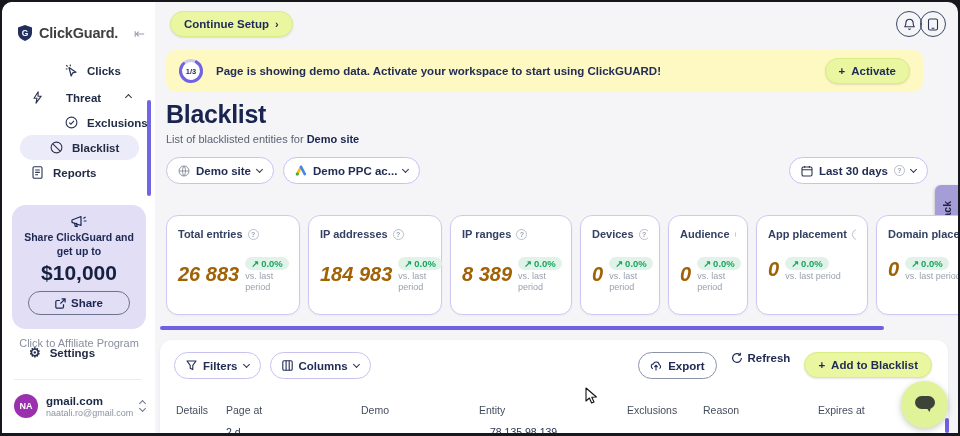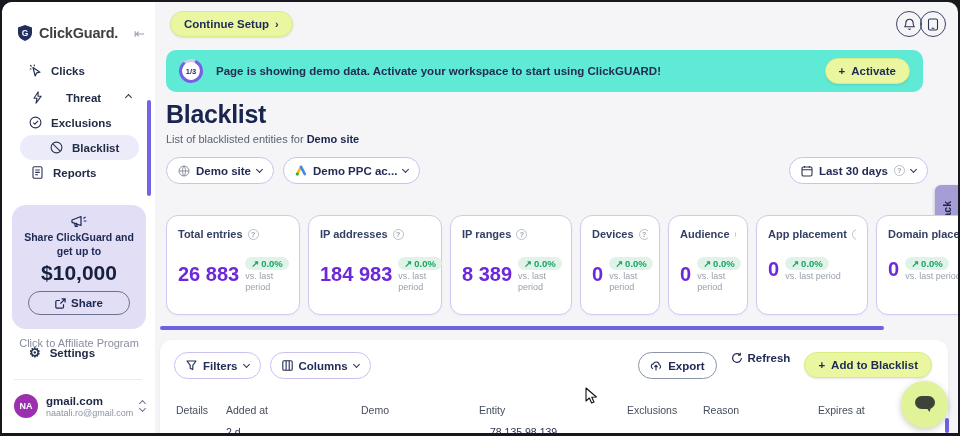--- a/index.html
+++ b/index.html
@@ -13,21 +13,21 @@
     background:#ffffff; border-radius:10px 0 0 0; }
   .logo-row { position:absolute; left:14px; top:22px; right:10px; display:flex; align-items:center; }
   .logo-shield { width:18px; height:18px; margin-right:5px; }
   .logo-text { font-size:14.5px; font-weight:800; color:#404040; letter-spacing:-.2px; }
   .collapse { margin-left:auto; color:#9b9fb0; font-size:13px; cursor:pointer; }
   .nav { position:absolute; top:56px; left:0; right:0; }
   .nav-item { position:relative; display:flex; align-items:center; height:25px;
     font-size:11.5px; font-weight:600; color:#232c45; cursor:pointer; }
   .nav-item .nic { display:inline-flex; width:14px; justify-content:center; }
   .nav-item.l1 { padding-left:28px; gap:9px; }
-  .nav-item.l2 { padding-left:26px; gap:9px; }
+  .nav-item.l2 { padding-left:62px; gap:9px; }
   .nav-item.active { background:#ecebfa; border-radius:13px; margin:0 16px 0 18px; padding-left:29px; }
   .chev { width:5px; height:5px; border-right:1.5px solid #2a3350; border-bottom:1.5px solid #2a3350;
     display:inline-block; }
   .chev.up { transform:rotate(-135deg); }
   .chev.down { transform:rotate(45deg); margin-top:-2px; }
   .side-scroll { position:absolute; right:4px; top:98px; width:4px; height:96px;
     background:#7265e3; border-radius:2px; }
   .promo { position:absolute; left:10px; top:203px; width:134px; height:124px;
     background:#e2def6; border-radius:14px; text-align:center; padding-top:9px; }
   .promo-title { font-size:10.5px; font-weight:700; color:#1c2752; line-height:1.3; margin-top:2px; padding:0 10px;}
@@ -54,21 +54,21 @@
     background:#eaf7a0; border:1px solid #d9ec86; border-radius:14px; font-size:11.5px;
     font-weight:700; color:#1c2a55; cursor:pointer; box-shadow:0 1px 2px rgba(40,40,80,.12);
     white-space:nowrap; }
   .continue-btn { position:absolute; left:168px; top:9px; }
   .arrow-r { font-size:11px; font-weight:700; }
   .icon-circle { position:absolute; top:9px; width:26px; height:26px; border:1px solid #3a4766;
     border-radius:50%; background:transparent; display:flex; align-items:center; justify-content:center;
     cursor:pointer; }
 
   
-  .banner { position:absolute; left:164px; top:48px; width:757px; height:42px; background:#5eead4;
+  .banner { position:absolute; left:164px; top:48px; width:757px; height:42px; background:#fef9c3;
     border-radius:10px; display:flex; align-items:center; padding:0 12px; }
   .ring-wrap { position:relative; width:26px; height:26px; margin-right:12px; }
   .ring-label { position:absolute; inset:0; display:flex; align-items:center; justify-content:center;
     font-size:7.5px; font-weight:800; color:#1c2752; }
   .banner-msg { font-size:11.5px; font-weight:700; color:#232c55; }
   .activate-btn { position:absolute; right:13px; top:8px; }
 
   
   .page-title { position:absolute; left:164px; top:98px; font-size:25px; font-weight:700; color:#19254f;
     letter-spacing:-.3px; }
@@ -90,21 +90,21 @@
     font-weight:700; color:#1d2440; }
 
   
   .cards { position:absolute; left:164px; top:213px; width:792px; height:102px; display:flex; gap:8px;
     overflow:hidden; }
   .card { flex:0 0 auto; height:100px; background:#fff; border:1px solid #cfc8f0; border-radius:12px;
     padding:12px 11px 0 11px; box-shadow:0 1px 2px rgba(60,60,110,.05); }
   .card-label { display:flex; align-items:center; gap:5px; font-size:11px; font-weight:600;
     color:#333f63; white-space:nowrap; overflow:hidden; }
   .card-bottom { display:flex; align-items:center; gap:6px; margin-top:17px; }
-  .stat-value { font-size:20px; font-weight:700; color:#6d28d9; white-space:nowrap; }
+  .stat-value { font-size:20px; font-weight:700; color:#a16207; white-space:nowrap;font-style:italic; }
   .stat-side { display:flex; flex-direction:column; gap:1px; min-width:0; }
   .delta-badge { display:inline-flex; align-items:center; gap:2px; background:#e1f3e8; color:#17a560;
     border-radius:9px; font-size:9.5px; font-weight:700; padding:1px 6px; width:max-content; }
   .vs-text { font-size:9px; color:#9aa1ad; line-height:1.2; }
   .hscroll { position:absolute; left:158px; top:324px; width:724px; height:4px; background:#6f61e2;
     border-radius:2px; }
 
   
   .panel { position:absolute; left:158px; top:338px; width:788px; height:140px; background:#fff;
     border-radius:12px; box-shadow:0 1px 3px rgba(60,60,110,.07); }
@@ -461,21 +461,21 @@
         </button>
         <button class="lime-btn">
           <span>+</span>
           <span>Add to Blacklist</span>
         </button>
       </div>
     </div>
 
     <div class="thead">
       <span style="left:16px;">Details</span>
-      <span style="left:66px;">Added at</span>
+      <span style="left:66px;">Page at</span>
       <span style="left:201px;">Demo</span>
       <span style="left:319px;">Entity</span>
       <span style="left:467px;">Exclusions</span>
       <span style="left:543px;">Reason</span>
       <span style="left:658px;">Expires at</span>
     </div>
 
     <div class="trow">
       <span style="left:66px;">2 d</span>
       <span style="left:330px;">78.135.98.139</span>

